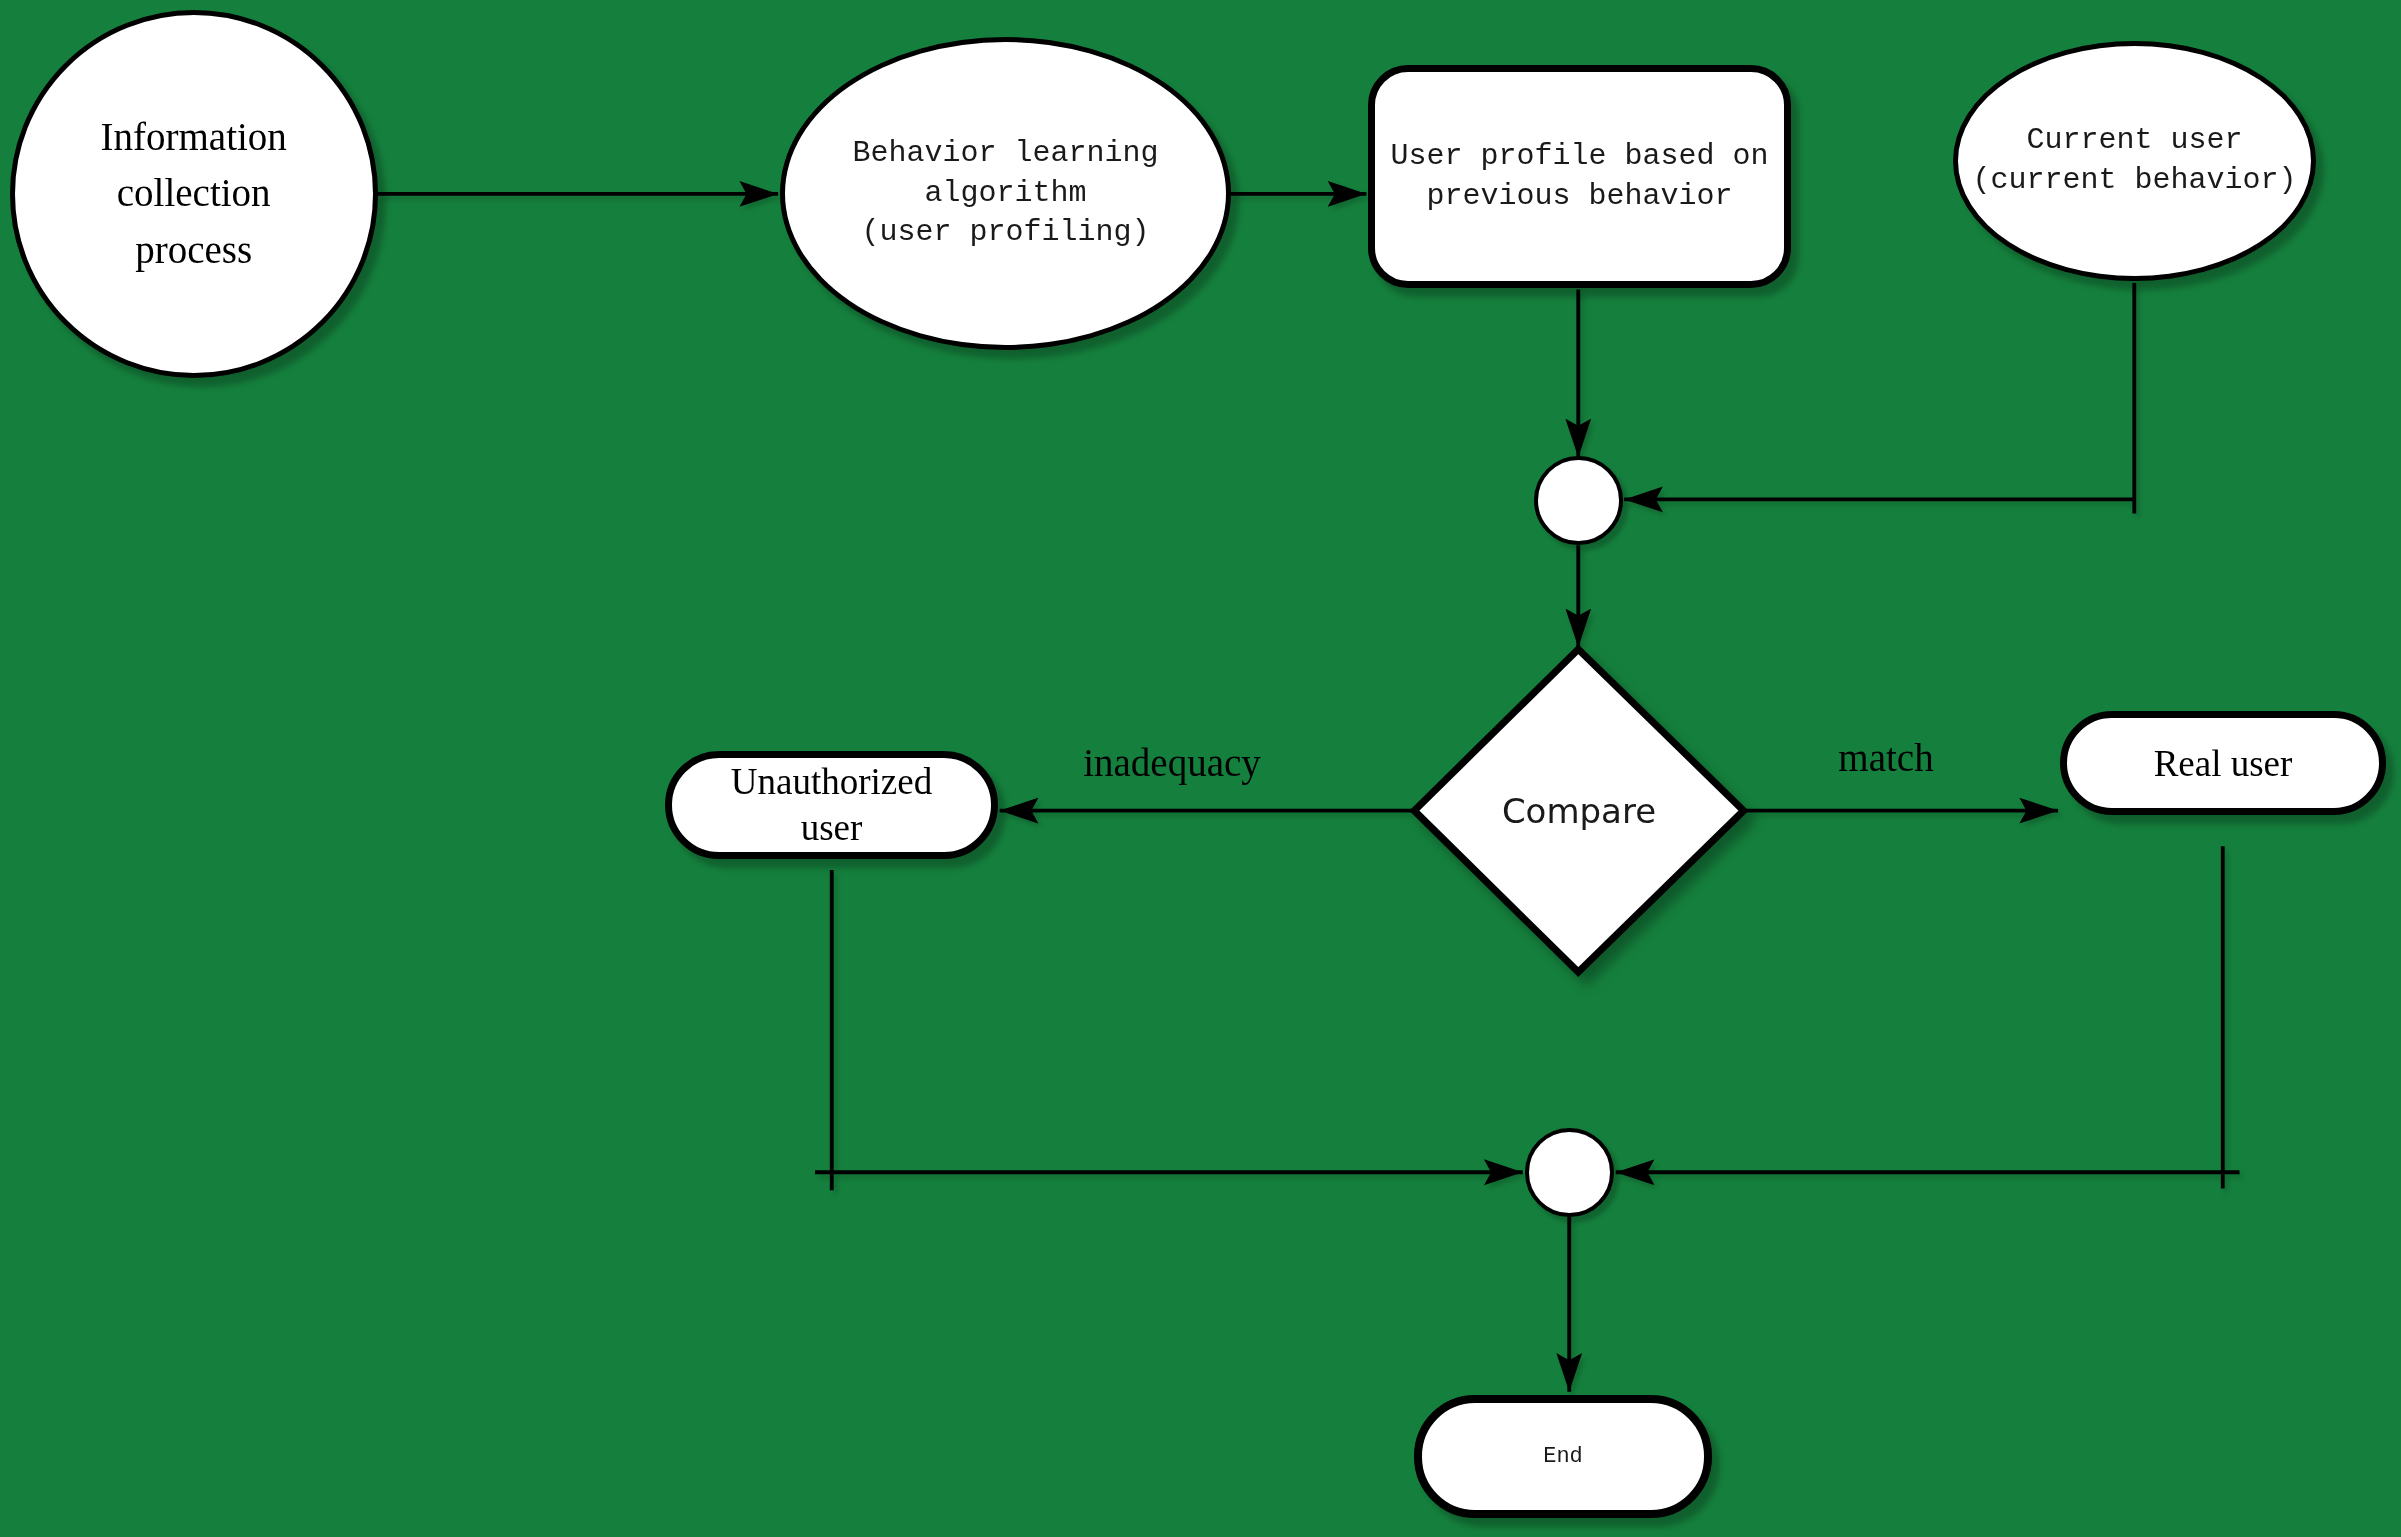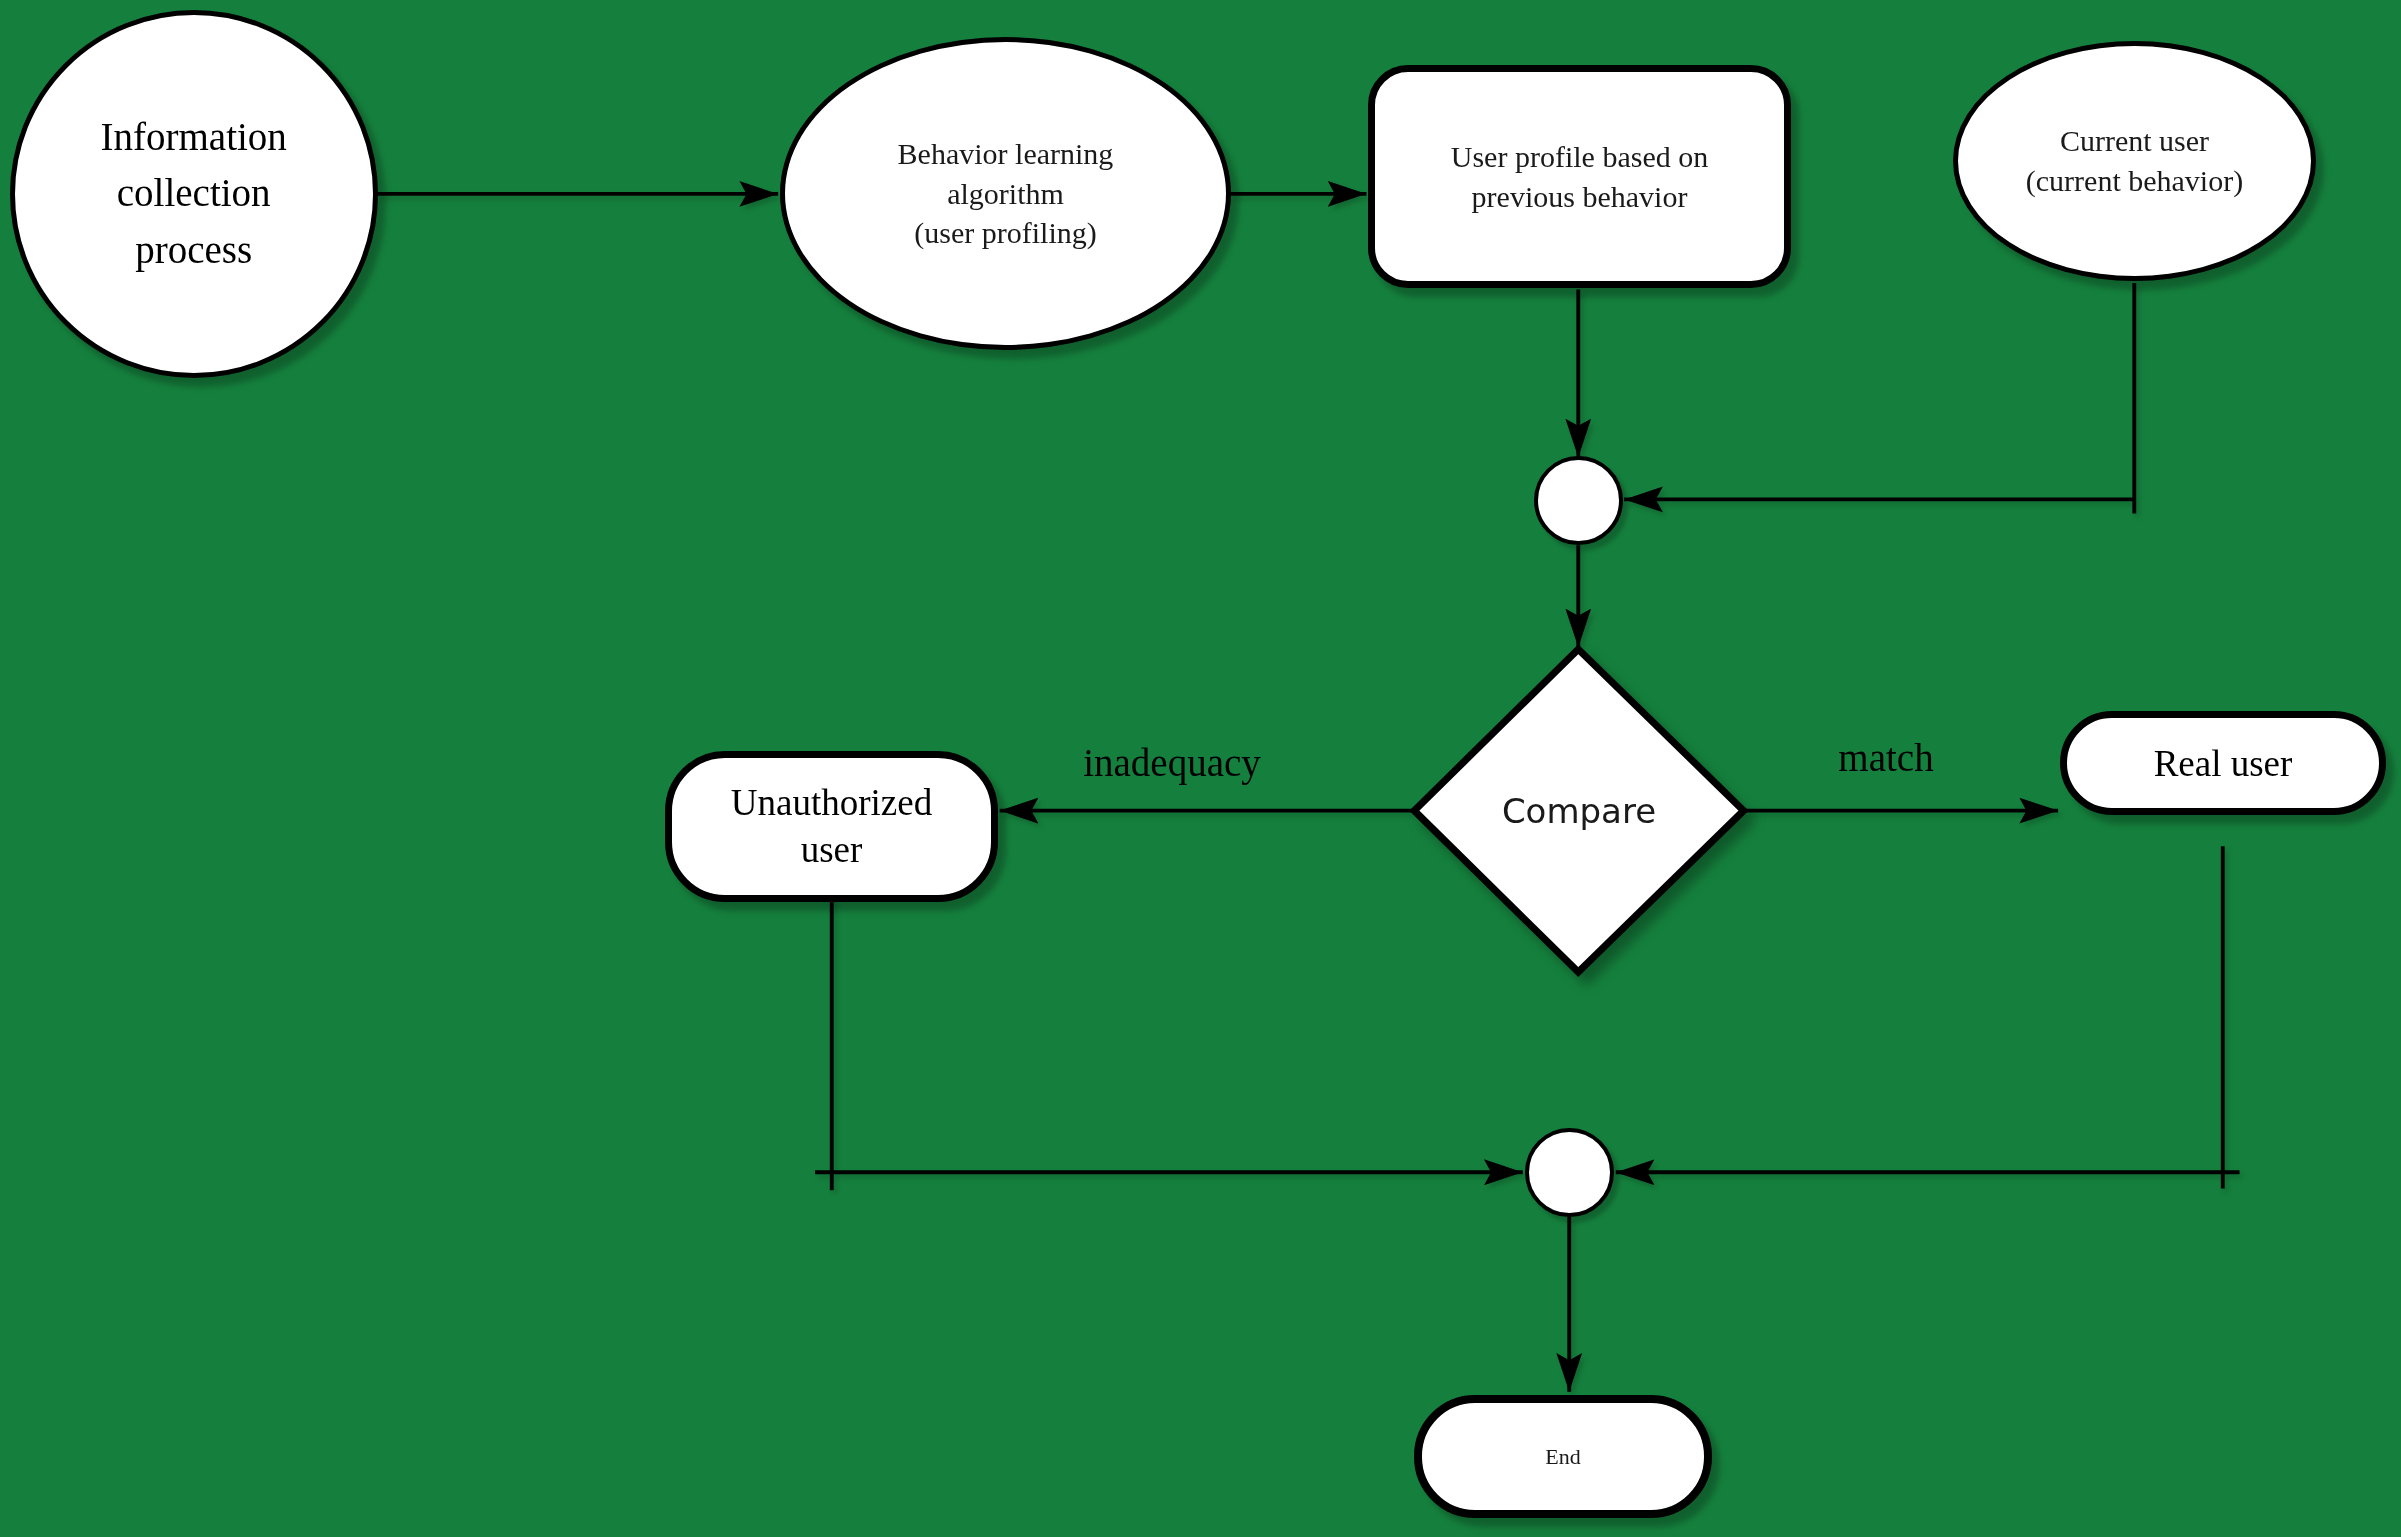--- a/index.html
+++ b/index.html
@@ -39,32 +39,32 @@
     text-align: center;
     background: #ffffff;
     border: 5.8px solid #000000;
     color: #1a1a1a;
     z-index: 2;
     box-shadow: 7.8px 9px 6.5px rgba(0,0,0,0.25);
   }
   .tline { display: block; white-space: nowrap; }
 
   .serif-node { font-family: "Liberation Serif", serif; color: #000000; }
-  .sans-node  { font-family: Liberation Serif, serif; }
+  .sans-node  { font-family: Liberation Mono, monospace; }
 
   .n-circle   { border-radius: 50%; }
   .n-ellipse  { border-radius: 50%; }
 
   #node-info        { left: 9.7px;  top: 9.7px;  width: 368px; height: 368px; font-size: 39px; line-height: 1.45; }
   #node-learning    { left: 780px; top: 37px;  width: 451px; height: 313px; font-size: 30px; line-height: 1.32; }
   #node-profile     { left: 1368px; top: 65px; width: 423px; height: 223px; border-width: 7.8px; border-radius: 40px; font-size: 30px; line-height: 1.32; }
   #node-current     { left: 1953px; top: 41px;  width: 363px; height: 240px; font-size: 30px; line-height: 1.32; }
   #junction-top     { left: 1534px; top: 456px;  width: 89px; height: 89px; border-width: 4.5px; border-radius: 50%; box-shadow: 5.2px 5.8px 4.5px rgba(0,0,0,0.22); }
   #junction-bottom  { left: 1525px; top: 1128px; width: 89px; height: 89px; border-width: 4.5px; border-radius: 50%; box-shadow: 5.2px 5.8px 4.5px rgba(0,0,0,0.22); }
-  #node-unauthorized{ left: 665px; top: 751px; width: 333px; height: 151px; border-width: 7px; border-radius: 60px; font-size: 37px; line-height: 1.25; }
+  #node-unauthorized{ left: 665px; top: 751px; width: 333px; height: 108px; border-width: 7px; border-radius: 60px; font-size: 37px; line-height: 1.25; }
   #node-realuser    { left: 2060px; top: 711px; width: 326px; height: 104px; border-width: 7px; border-radius: 60px; font-size: 37px; }
   #node-end         { left: 1414px; top: 1395px; width: 298px; height: 123px; border-width: 8.4px; border-radius: 61px; font-size: 22px; }
 
   .floating-label {
     position: absolute;
     display: flex;
     align-items: center;
     justify-content: center;
     font-family: "Liberation Serif", serif;
     font-size: 39px;

